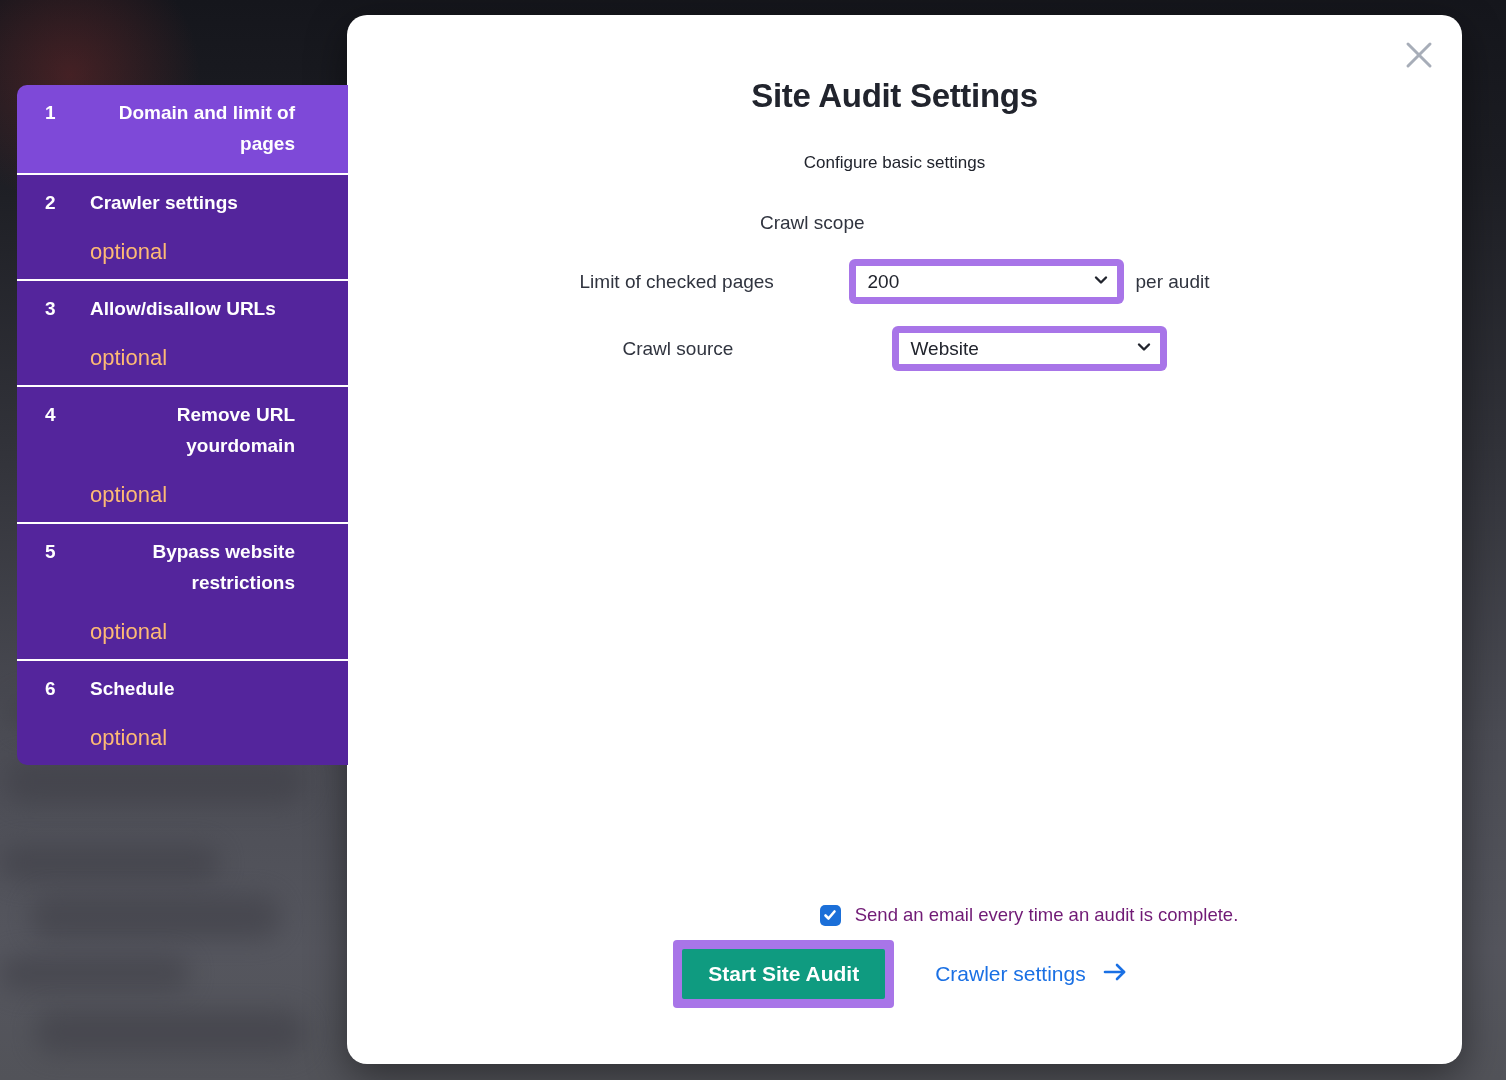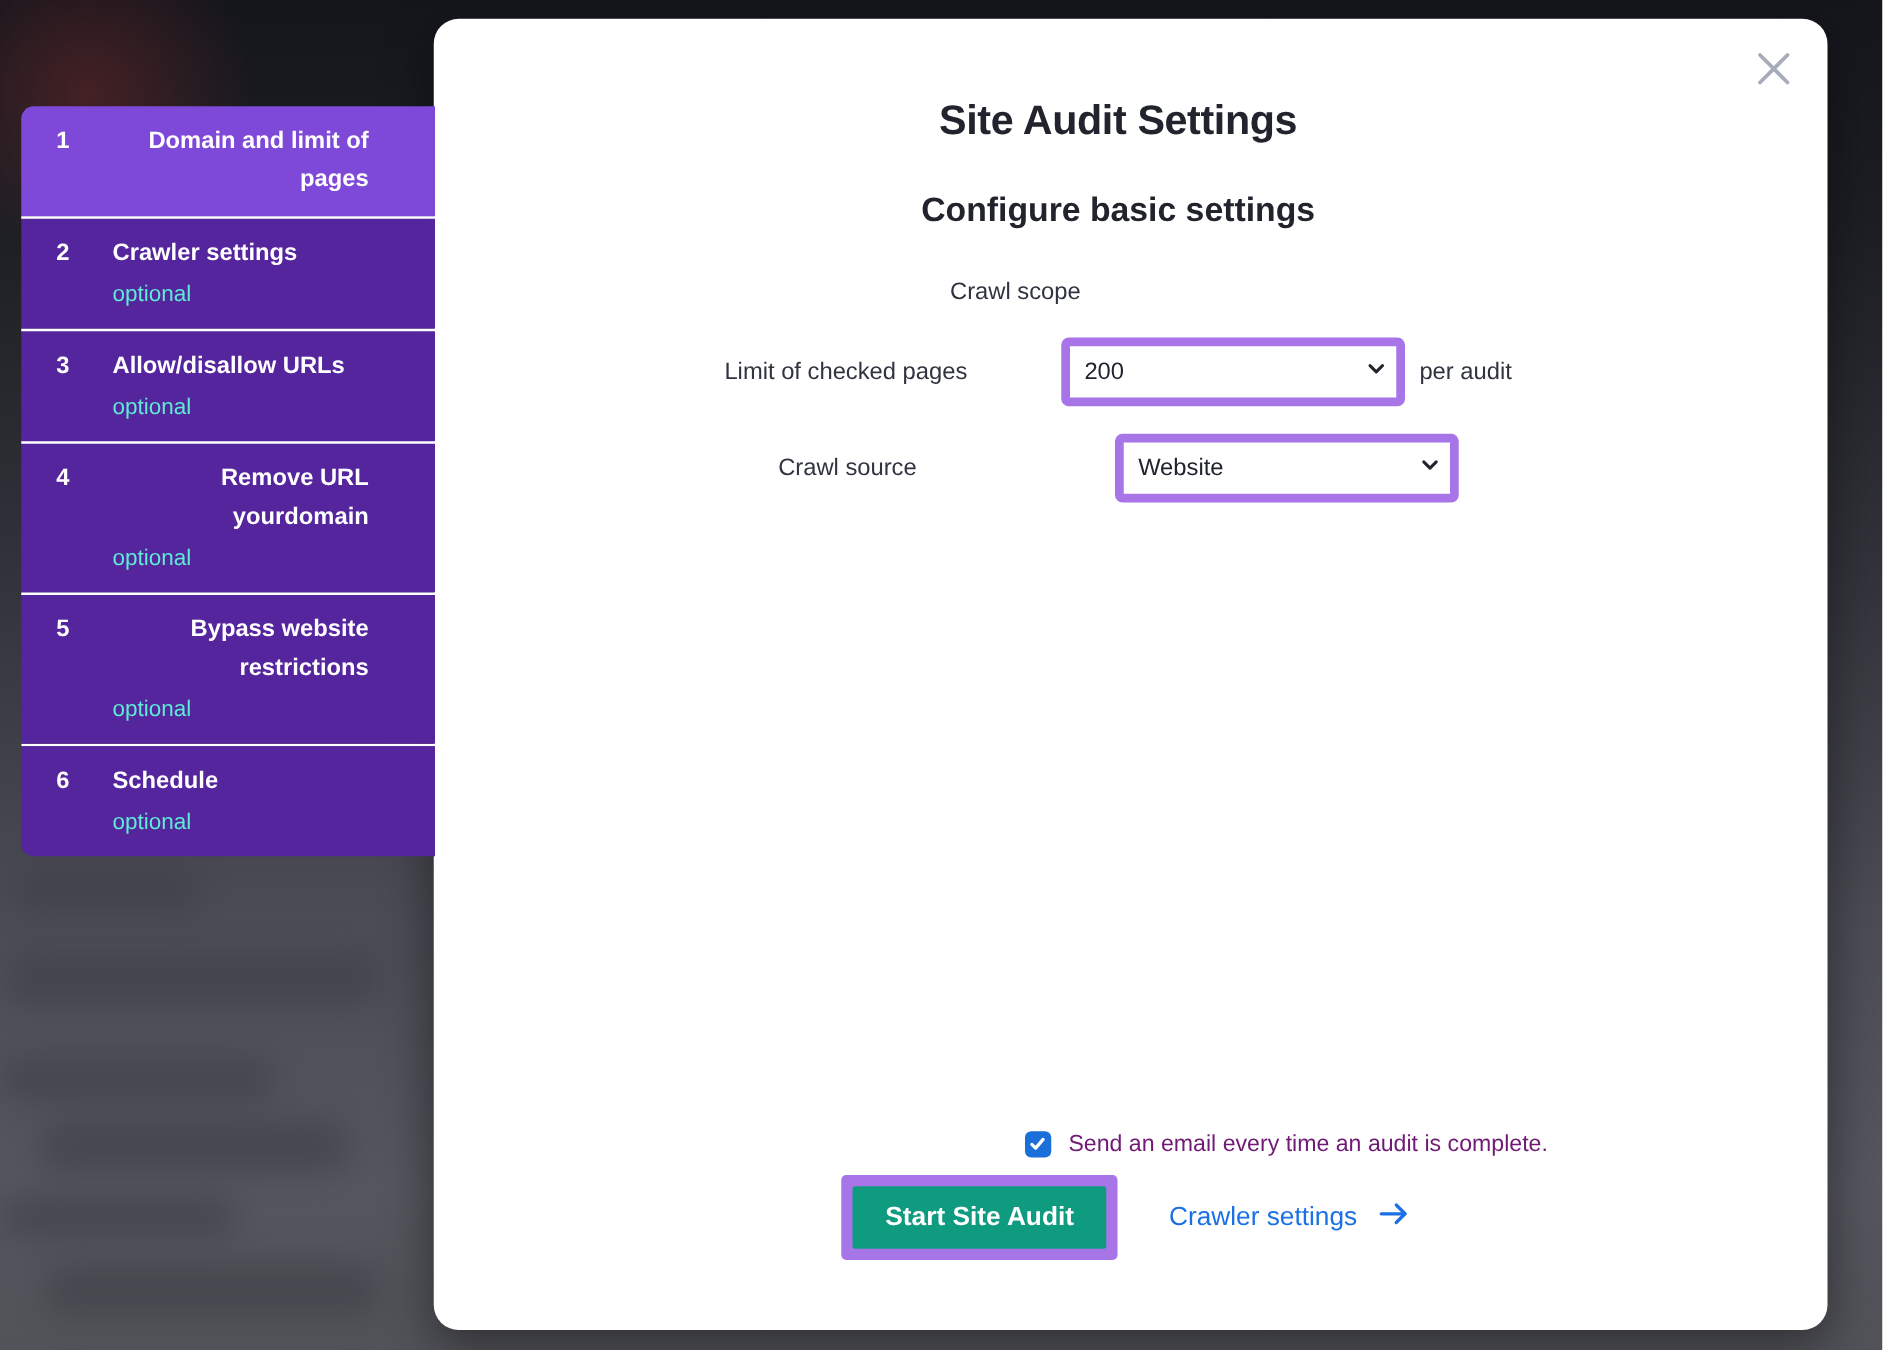--- a/index.html
+++ b/index.html
@@ -15,31 +15,31 @@
   .blob { position:absolute; background:#3e3e46; border-radius:20px; filter:blur(12px); opacity:.55; }
 
   
   .modal { position:absolute; left:347px; top:15px; width:1115px; height:1049px;
     background:#ffffff; border-radius:20px; box-shadow:0 12px 40px rgba(0,0,0,.45); }
   .modal-inner { position:relative; width:100%; height:100%; padding:62px 80px 56px 60px;
     display:flex; flex-direction:column;align-items:center; }
   .close-btn { position:absolute; top:23px; right:26px; width:34px; height:34px;
     background:none; border:none; cursor:pointer; display:flex; align-items:center; justify-content:center; }
   .modal-title { font-size:33px; font-weight:700; color:#21242d; letter-spacing:-.3px; margin-bottom:38px; }
-  .section-heading { font-size:27px; font-weight:700; color:#21242d; margin-bottom:36px; }
+  .section-heading { font-size:17px; font-weight:400; color:#21242d; margin-bottom:36px; }
 
   .form-row { display:flex; align-items:center; margin-bottom:22px; min-height:45px; }
   .form-label { width:269px; flex-shrink:0; font-size:19px; color:#30343f; }
   .scope-value { font-size:19px; color:#21242d; display:flex; align-items:center; gap:8px; }
   .scope-domain { font-weight:700; }
   .scope-note { color:#9097a3; font-weight:400; }
   .edit-btn { background:none; border:none; cursor:pointer; display:flex; align-items:center; padding:2px; }
 
   .hl-frame { background:#a875e8; padding:7px; border-radius:6px; width:275px; flex-shrink:0; }
-  .fake-select { height:41px; background:#ffffff; display:flex; align-items:center;
+  .fake-select { height:31px; background:#ffffff; display:flex; align-items:center;
     justify-content:space-between; padding:0 6px 0 12px; cursor:pointer; }
   .select-value { font-size:19px; color:#21242d; }
   .row-suffix { font-size:19px; color:#30343f; margin-left:12px; }
 
   .spacer { flex:1; }
 
   .email-row { margin-left:269px; display:flex; align-items:center; gap:14px; margin-bottom:14px; }
   .checkbox { width:21px; height:21px; border-radius:5px; background:#1b6fd8; border:none;
     display:flex; align-items:center; justify-content:center; cursor:pointer; flex-shrink:0; }
   .email-label { font-size:18.5px; color:#701a75; }
@@ -55,21 +55,21 @@
   
   .wizard { position:absolute; left:17px; top:85px; width:331px; z-index:5; display:flex; flex-direction:column; }
   .step { background:#54259c; display:flex; padding:12px 14px 14px 28px; }
   .step + .step { border-top:2px solid #ffffff; }
   .step.active { background:#7e49d8; }
   .step:first-child { border-top-left-radius:10px; }
   .step:last-child { border-bottom-left-radius:10px; }
   .step-num { width:45px; flex-shrink:0; font-size:19px; font-weight:700; color:#ffffff; line-height:31px; }
   .step-text { max-width:205px; }
   .step-label { font-size:19px; font-weight:700; color:#ffffff; line-height:31px;text-align:right; }
-  .step-optional { font-size:18px; color:#5eead4; line-height:27px; margin-top:4px; }
+  .step-optional { font-size:22px; color:#fdba74; line-height:27px; margin-top:20px; }
 </style>
 </head>
 <body>
 
 <div class="stage">
 
   <div class="blob" style="left:10px;top:695px;width:150px;height:36px;"></div>
   <div class="blob" style="left:5px;top:760px;width:300px;height:44px;"></div>
   <div class="blob" style="left:0px;top:845px;width:220px;height:36px;"></div>
   <div class="blob" style="left:30px;top:895px;width:250px;height:44px;"></div>

